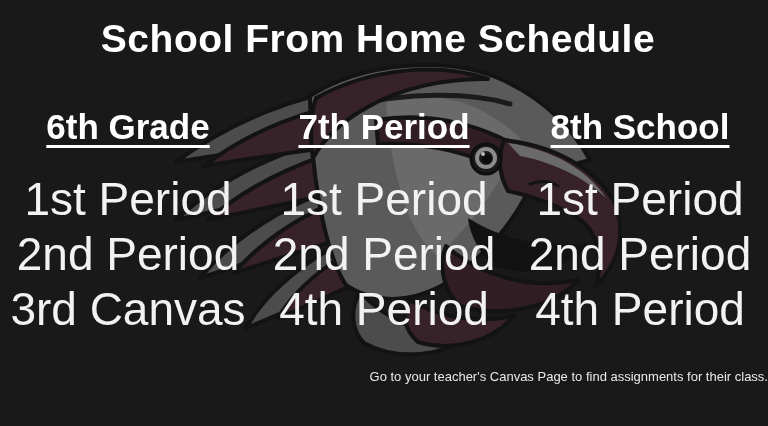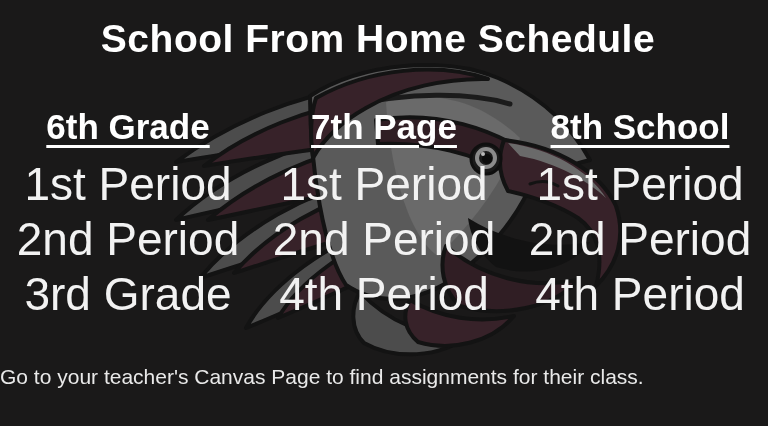--- a/index.html
+++ b/index.html
@@ -42,35 +42,35 @@
   }
   .col { flex: 1; text-align: center; }
   .grade-header {
     font-size: 35px;
     font-weight: bold;
     color: #ffffff;
     line-height: 46px;
     text-decoration: underline;
     text-decoration-thickness: 3px;
     text-underline-offset: 6px;
-    margin-bottom: 7px;
+    margin-bottom: 22px;
   }
   .period {
     font-size: 46px;
     font-weight: 400;
     color: #f2f2f2;
     line-height: 55px;
   }
   .footer {
     position: absolute;
     top: 362px;
     left: 0;
     right: 0;
-    text-align: left;
-    font-size: 21px;
+    text-align: right;
+    font-size: 13px;
     color: #e9e9e9;
     line-height: 30px;
     z-index: 2;
   }
 </style>
 </head>
 <body>
 
 <div class="poster">
 
@@ -118,24 +118,24 @@
     <path d="M382,138 C392,134 402,135 410,140" fill="none" stroke="#131313" stroke-width="3" stroke-linecap="round"></path>
   </svg>
 
   <div class="title">School From Home Schedule</div>
 
   <div class="columns">
     <div class="col">
       <div class="grade-header">6th Grade</div>
       <div class="period">1st Period</div>
       <div class="period">2nd Period</div>
-      <div class="period">3rd Grade</div>
+      <div class="period">3rd Canvas</div>
     </div>
     <div class="col">
-      <div class="grade-header">7th Page</div>
+      <div class="grade-header">7th Period</div>
       <div class="period">1st Period</div>
       <div class="period">2nd Period</div>
       <div class="period">4th Period</div>
     </div>
     <div class="col">
       <div class="grade-header">8th School</div>
       <div class="period">1st Period</div>
       <div class="period">2nd Period</div>
       <div class="period">4th Period</div>
     </div>

